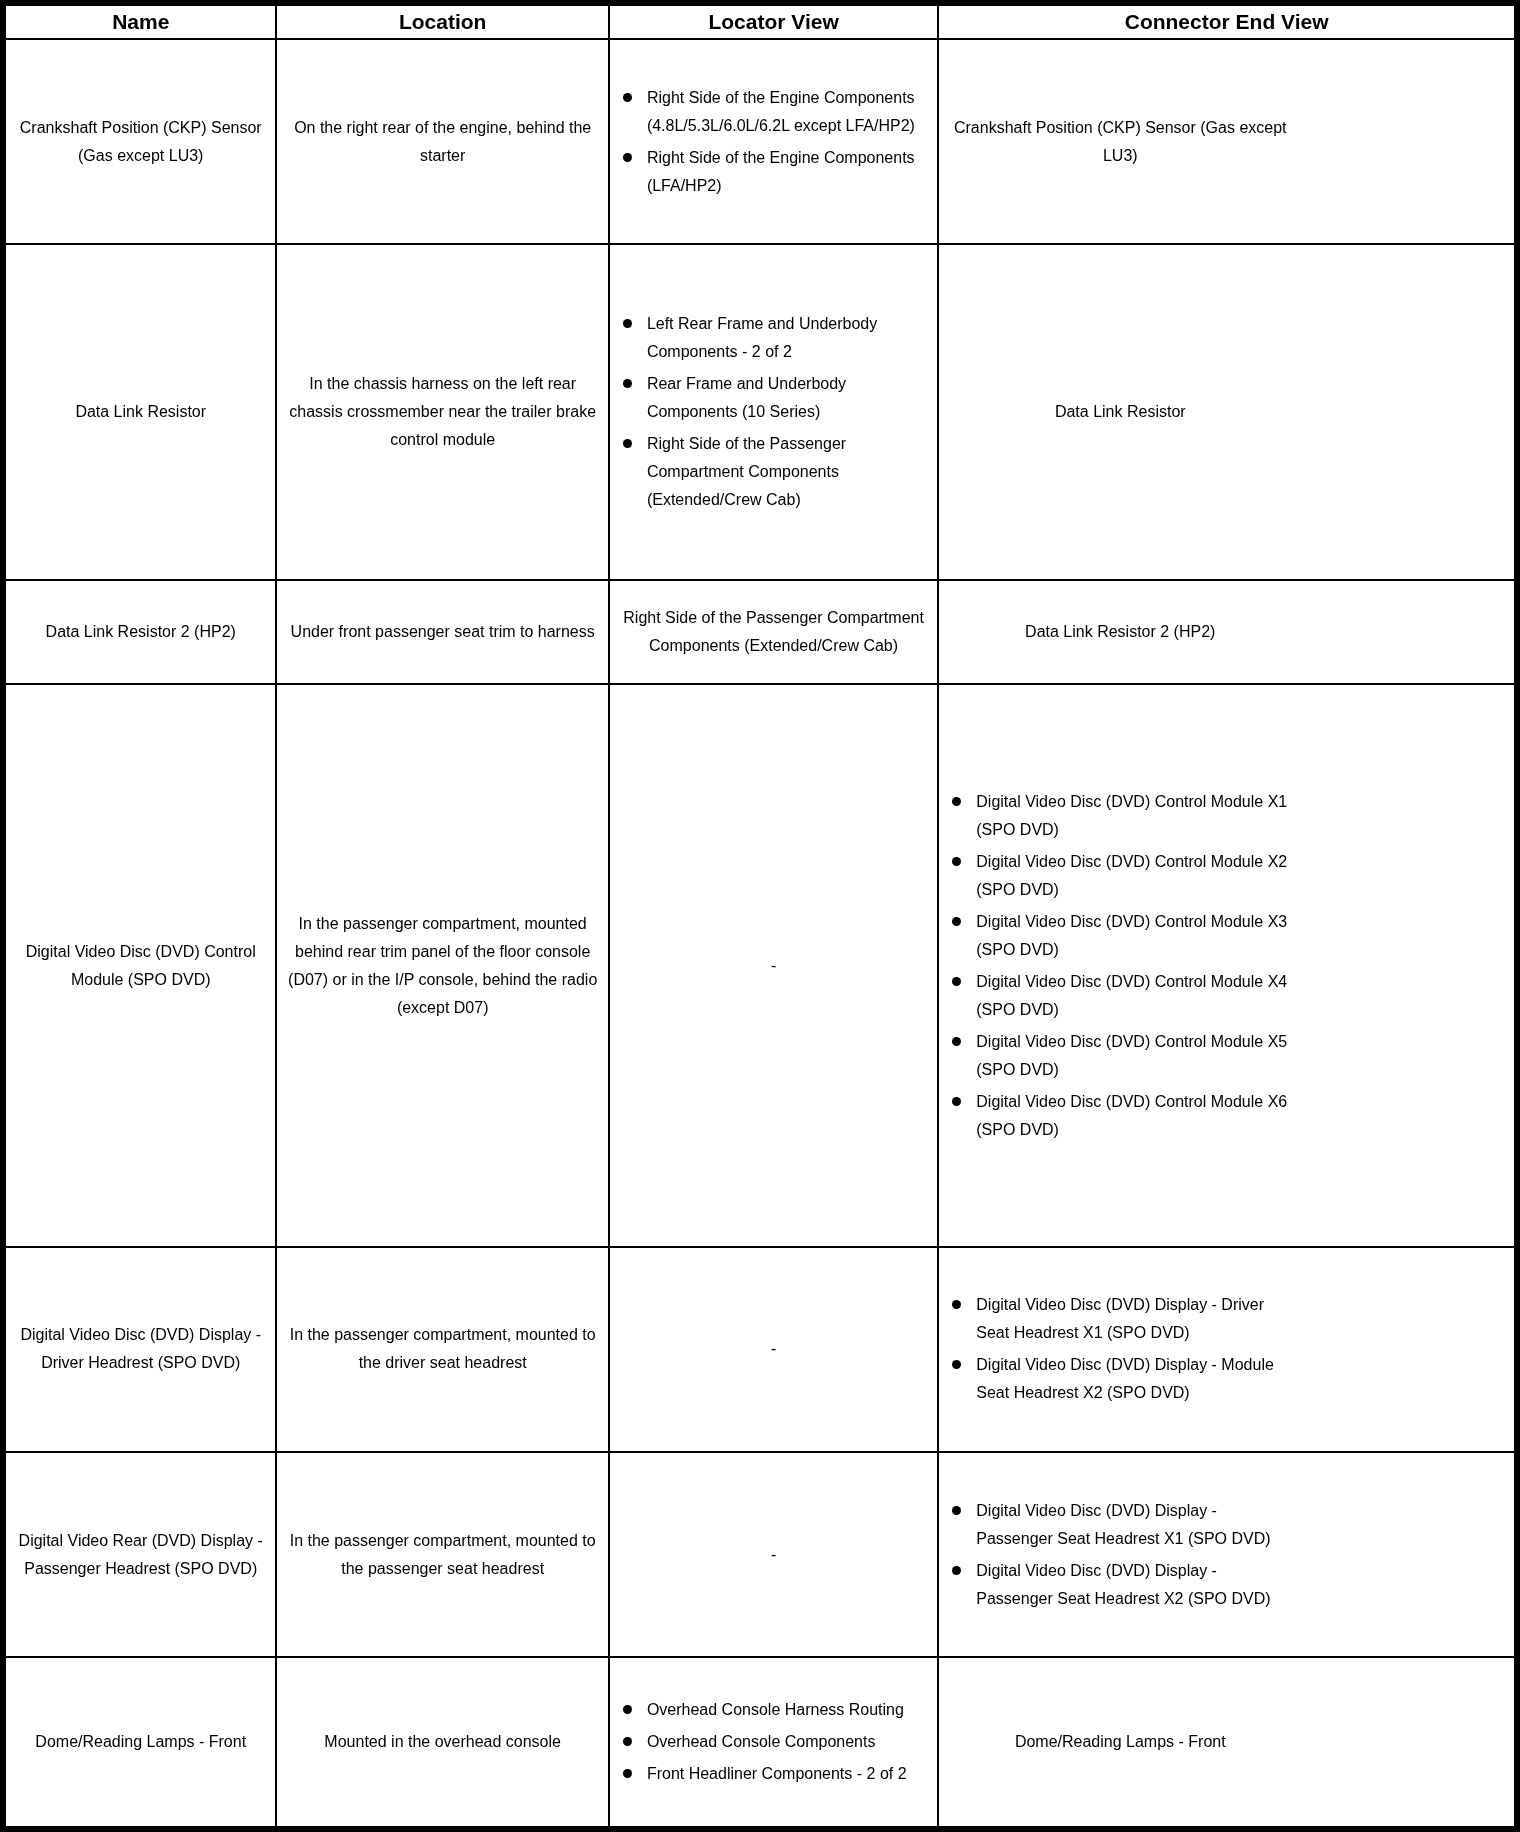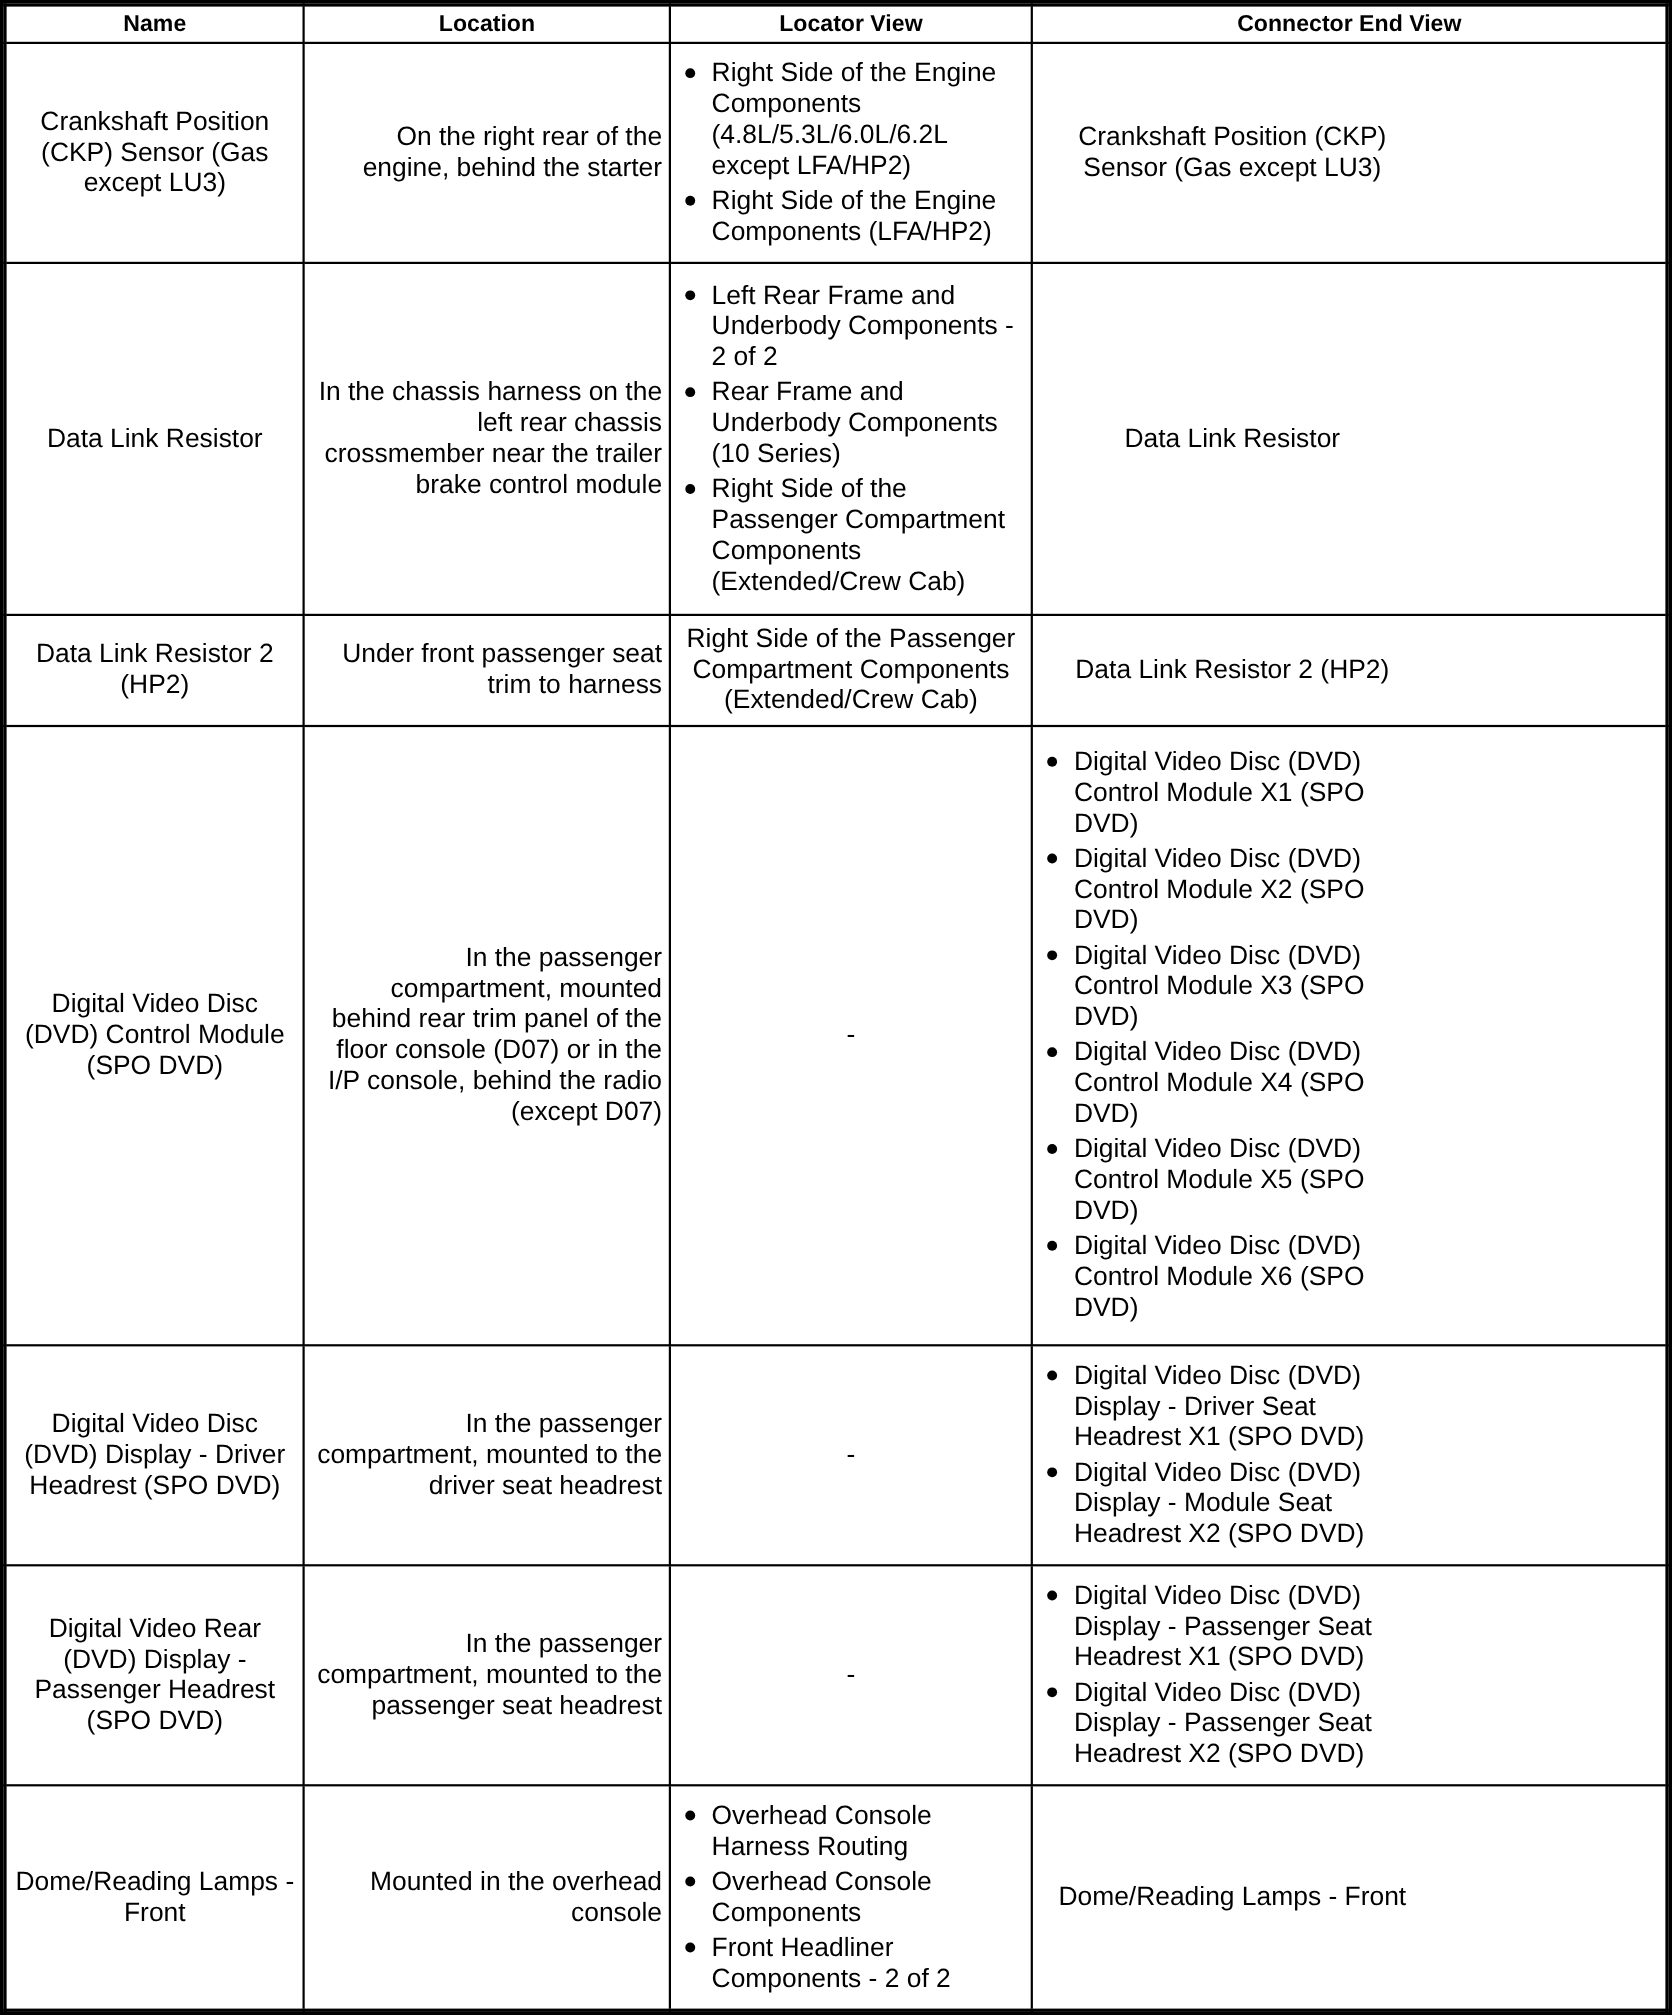--- a/index.html
+++ b/index.html
@@ -28,26 +28,26 @@
     border: 2px solid #000;
     vertical-align: middle;
   }
   th {
     font-size: 21px;
     font-weight: bold;
     text-align: center;
     padding: 4px 4px;
   }
   td {
-    font-size: 24px;
+    font-size: 16px;
     line-height: 28px;
     padding: 6px 6px;
   }
   td.col-name { text-align: center; }
-  td.col-location { text-align: right; }
+  td.col-location { text-align: center; }
   td.col-locator { text-align: left; }
   td.col-connector { text-align: left; }
 
   .view-text {
     text-align: center;
     margin: 0;
     width: 100%;
   }
   .narrow {
     width: 350px;

